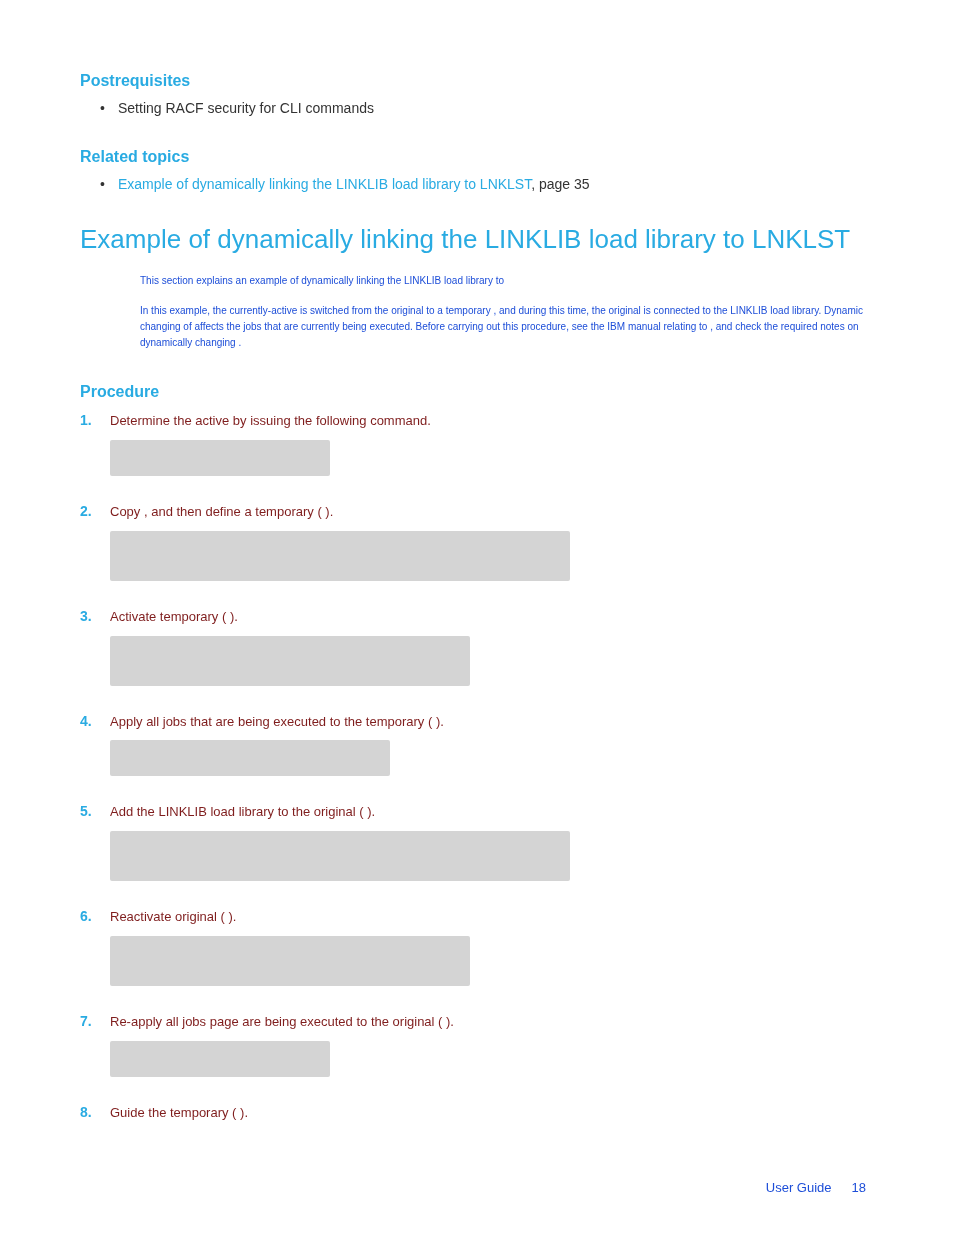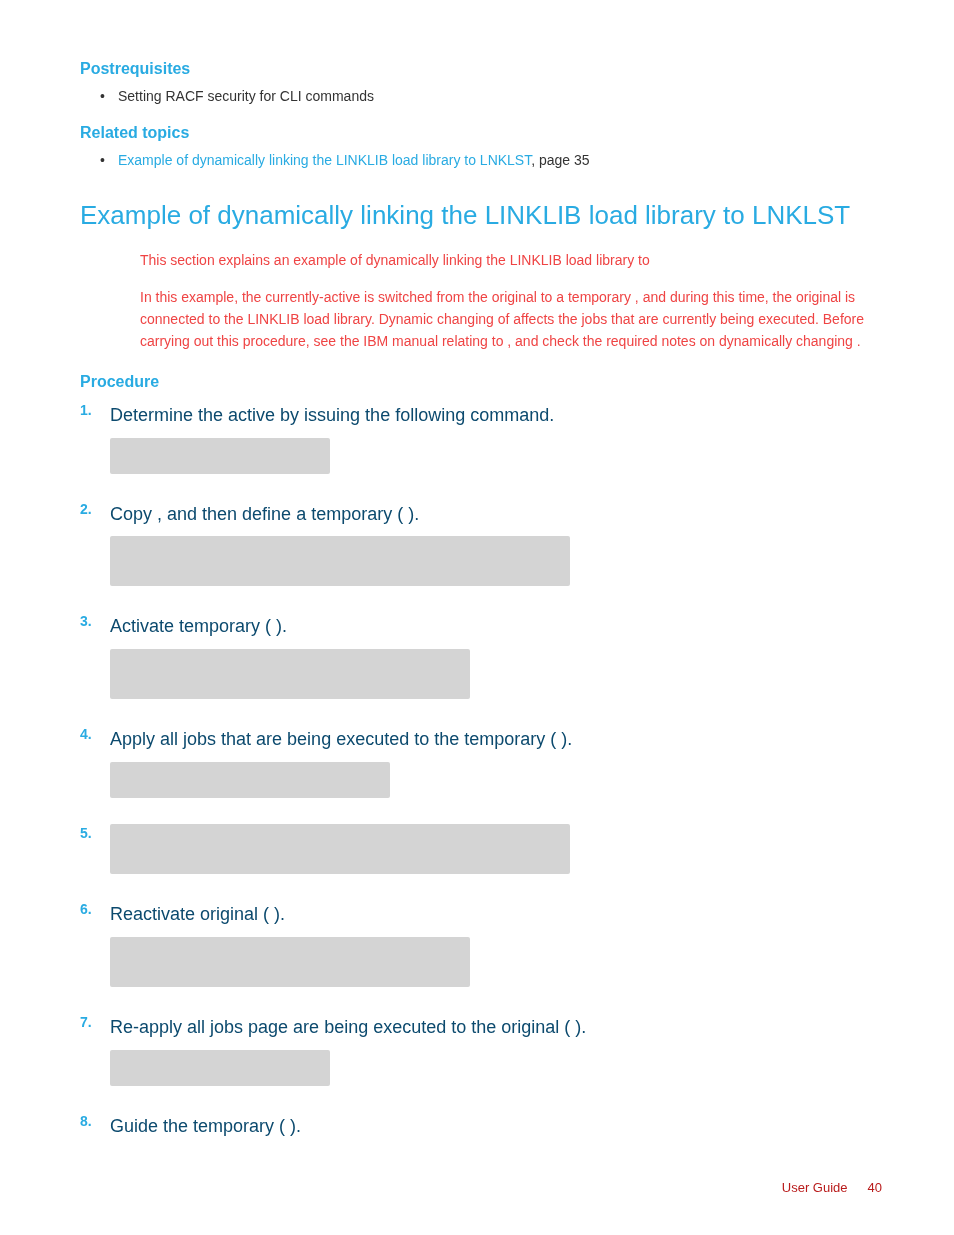--- a/index.html
+++ b/index.html
@@ -18,21 +18,21 @@
       font-weight: 400;
       color: #29abe2;
       margin-bottom: 18px;
       line-height: 1.2;
     }
     h2.sub-heading {
       font-size: 16px;
       font-weight: 600;
       color: #29abe2;
       margin-bottom: 10px;
-      margin-top: 20px;
+      margin-top: 32px;
     }
     .bullet-list {
       list-style: none;
       padding-left: 20px;
       margin-bottom: 14px;
     }
     .bullet-list li {
       position: relative;
       padding-left: 18px;
       margin-bottom: 5px;
@@ -43,22 +43,22 @@
       content: "•";
       position: absolute;
       left: 0;
       color: #333;
     }
     .bullet-list li a {
       color: #29abe2;
       text-decoration: none;
     }
     .body-text {
-      font-size: 14px;
-      color: #ef4444;
+      font-size: 10px;
+      color: #1d4ed8;
       line-height: 1.6;
       margin-bottom: 14px;
       padding-left: 60px;
     }
     .procedure-list {
       list-style: none;
       padding: 0;
       margin: 0;
     }
     .procedure-list > li {
@@ -70,22 +70,22 @@
       font-weight: 700;
       color: #29abe2;
       min-width: 30px;
       font-size: 14px;
       padding-top: 1px;
     }
     .step-content {
       flex: 1;
     }
     .step-text {
-      font-size: 18px;
-      color: #0c4a6e;
+      font-size: 13px;
+      color: #7f1d1d;
       line-height: 1.6;
       margin-bottom: 8px;
     }
     .code-block {
       background: #d4d4d4;
       height: 36px;
       width: 220px;
       margin-bottom: 6px;
       border-radius: 2px;
     }
@@ -113,23 +113,23 @@
     .code-block-step7 {
       background: #d4d4d4;
       height: 36px;
       width: 220px;
       margin-bottom: 6px;
       border-radius: 2px;
     }
     .footer {
       position: absolute;
       bottom: 40px;
-      right: 72px;
-      font-size: 13px;
-      color: #b91c1c;
+      right: 88px;
+      font-size: 13px;
+      color: #1d4ed8;
       display: flex;
       align-items: center;
       gap: 20px;
       margin-top: 20px;
     }
     .footer-text {
       font-size: 13px;
     }
     .page-num {
       font-size: 13px;
@@ -193,20 +193,21 @@
     <span class="step-num cyan">4.</span>
     <div class="step-content">
       <p class="step-text">Apply all jobs that are being executed to the temporary          (          ).</p>
       <div class="code-block-small"></div>
     </div>
   </li>
 
   <li>
     <span class="step-num cyan">5.</span>
     <div class="step-content">
+      <p class="step-text">Add the LINKLIB load library to the original          (          ).</p>
       <div class="code-block-wide"></div>
     </div>
   </li>
 
   <li>
     <span class="step-num cyan">6.</span>
     <div class="step-content">
       <p class="step-text">Reactivate original          (          ).</p>
       <div class="code-block-medium"></div>
     </div>
@@ -224,14 +225,14 @@
     <span class="step-num cyan">8.</span>
     <div class="step-content">
       <p class="step-text">Guide the temporary          (          ).</p>
     </div>
   </li>
 
 </ol>
 
 <div class="footer">
   <span class="footer-text">User Guide</span>
-  <span class="page-num">40</span>
+  <span class="page-num">18</span>
 </div>
 
 </body></html>

